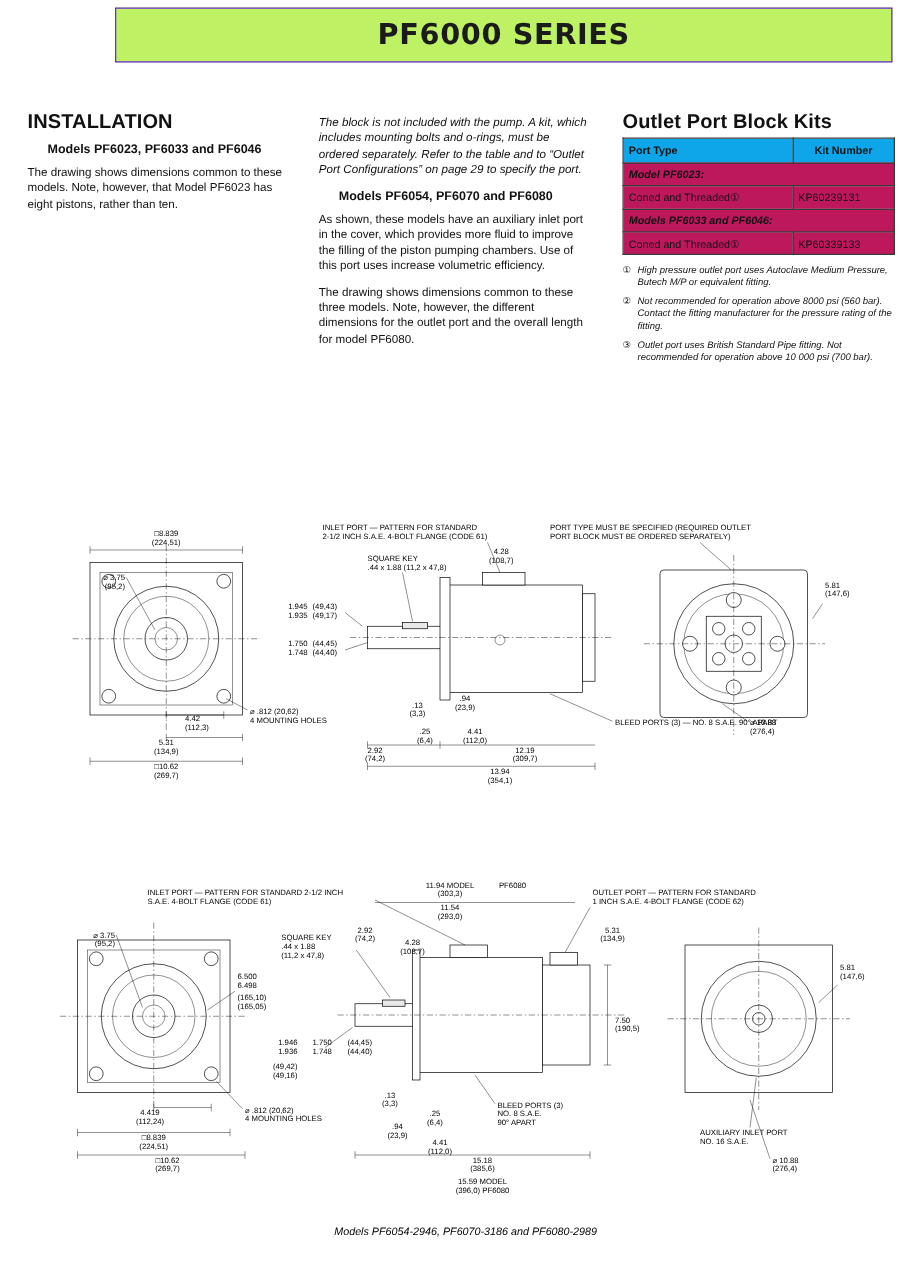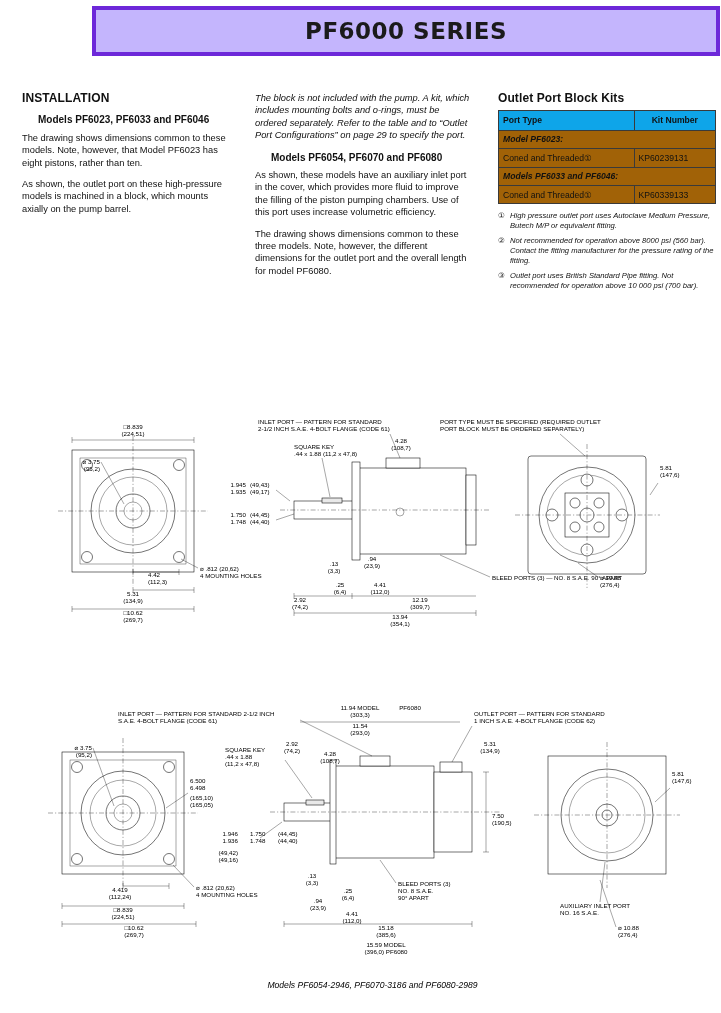--- a/index.html
+++ b/index.html
@@ -7,49 +7,49 @@
     width:721px;height:1013px;
     background:#ffffff;
     font-family:"Liberation Sans", sans-serif;
     color:#000;
     position:relative;
     overflow:hidden;
   }
   
   .header{
     position:absolute;left:92px;top:6px;width:620px;height:42px;
-    background:#c4b5fd;border:4px solid #6d28d9;
+    background:#bef264;border:1px solid #6d28d9;
     display:flex;align-items:center;justify-content:center;
   }
   .header-title{
     font-family:"DejaVu Sans", sans-serif;
     font-weight:bold;font-size:23px;letter-spacing:.5px;color:#1b1b1b;
   }
   
   .col{position:absolute;font-size:9.3px;line-height:12.4px;color:#111;}
   .col p{margin:0 0 9px 0;}
   .col h3{
-    font-size:12px;margin:0 0 6px 0;font-weight:bold;letter-spacing:.1px;
+    font-size:16px;margin:0 0 6px 0;font-weight:bold;letter-spacing:.1px;
   }
   .col .sub{font-size:10px;font-weight:bold;margin:10px 0 5px 16px;}
   #col1{left:22px;top:92px;width:210px;}
   #col2{left:255px;top:92px;width:215px;}
   #col3{left:498px;top:92px;width:218px;}
   .italic{font-style:italic;}
   
   table.kits{
     border-collapse:collapse;width:218px;font-size:8.6px;margin-top:4px;
   }
   table.kits th{
     background:#0ea5e9;border:1px solid #3a3a3a;padding:3px 4px;
     font-weight:bold;text-align:left;
   }
   table.kits th.num{text-align:center;}
   table.kits td{
-    border:1px solid #3a3a3a;padding:2.5px 4px;background:#a16207;
+    border:1px solid #3a3a3a;padding:2.5px 4px;background:#be185d;
   }
   table.kits td.grp{font-style:italic;font-weight:bold;}
   .notes{font-size:7.6px;line-height:10px;margin-top:7px;font-style:italic;}
   .notes div{display:flex;margin-bottom:5px;}
   .notes .mark{width:12px;flex:0 0 12px;font-style:normal;}
   
   .drawing{position:absolute;}
   .caption{
     position:absolute;font-size:8.6px;font-style:italic;text-align:center;
     width:100%;
@@ -65,21 +65,20 @@
 <body>
 
 <div class="header">
   <div class="header-title">PF6000 SERIES</div>
 </div>
 
 <div class="col" id="col1">
   <h3>INSTALLATION</h3>
   <div class="sub">Models PF6023, PF6033 and PF6046</div>
   <p>The drawing shows dimensions common to these models. Note, however, that Model PF6023 has eight pistons, rather than ten.</p>
-  <p>As shown, the outlet port on these high-pressure models is machined in a block, which mounts axially on the pump barrel.</p>
 </div>
 
 <div class="col" id="col2">
   <p class="italic">The block is not included with the pump. A kit, which includes mounting bolts and o-rings, must be ordered separately. Refer to the table and to “Outlet Port Configurations” on page 29 to specify the port.</p>
   <div class="sub">Models PF6054, PF6070 and PF6080</div>
   <p>As shown, these models have an auxiliary inlet port in the cover, which provides more fluid to improve the filling of the piston pumping chambers. Use of this port uses increase volumetric efficiency.</p>
   <p>The drawing shows dimensions common to these three models. Note, however, the different dimensions for the outlet port and the overall length for model PF6080.</p>
 </div>
 
 <div class="col" id="col3">

